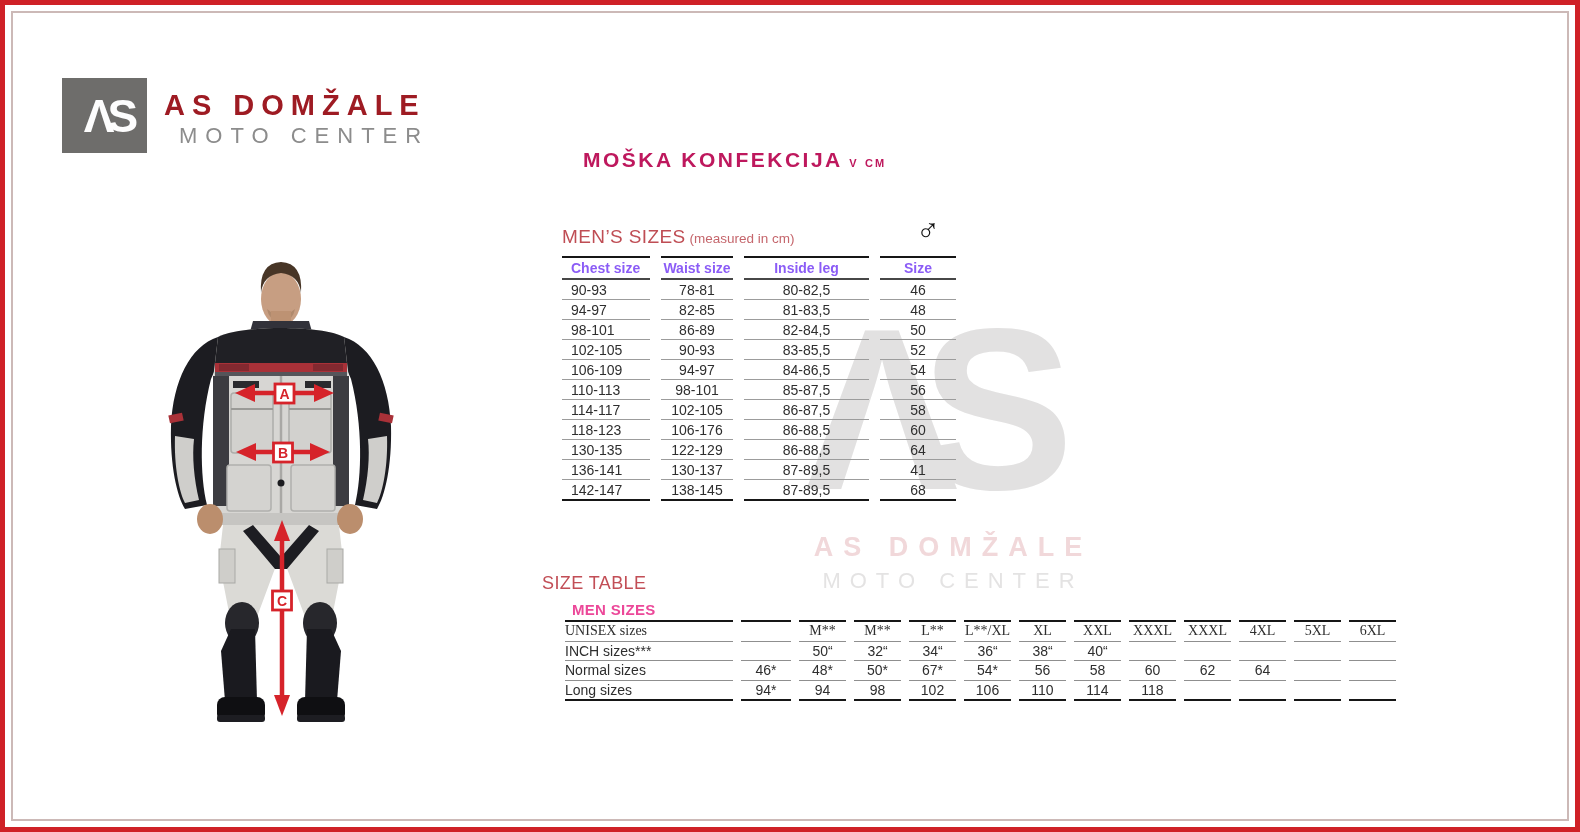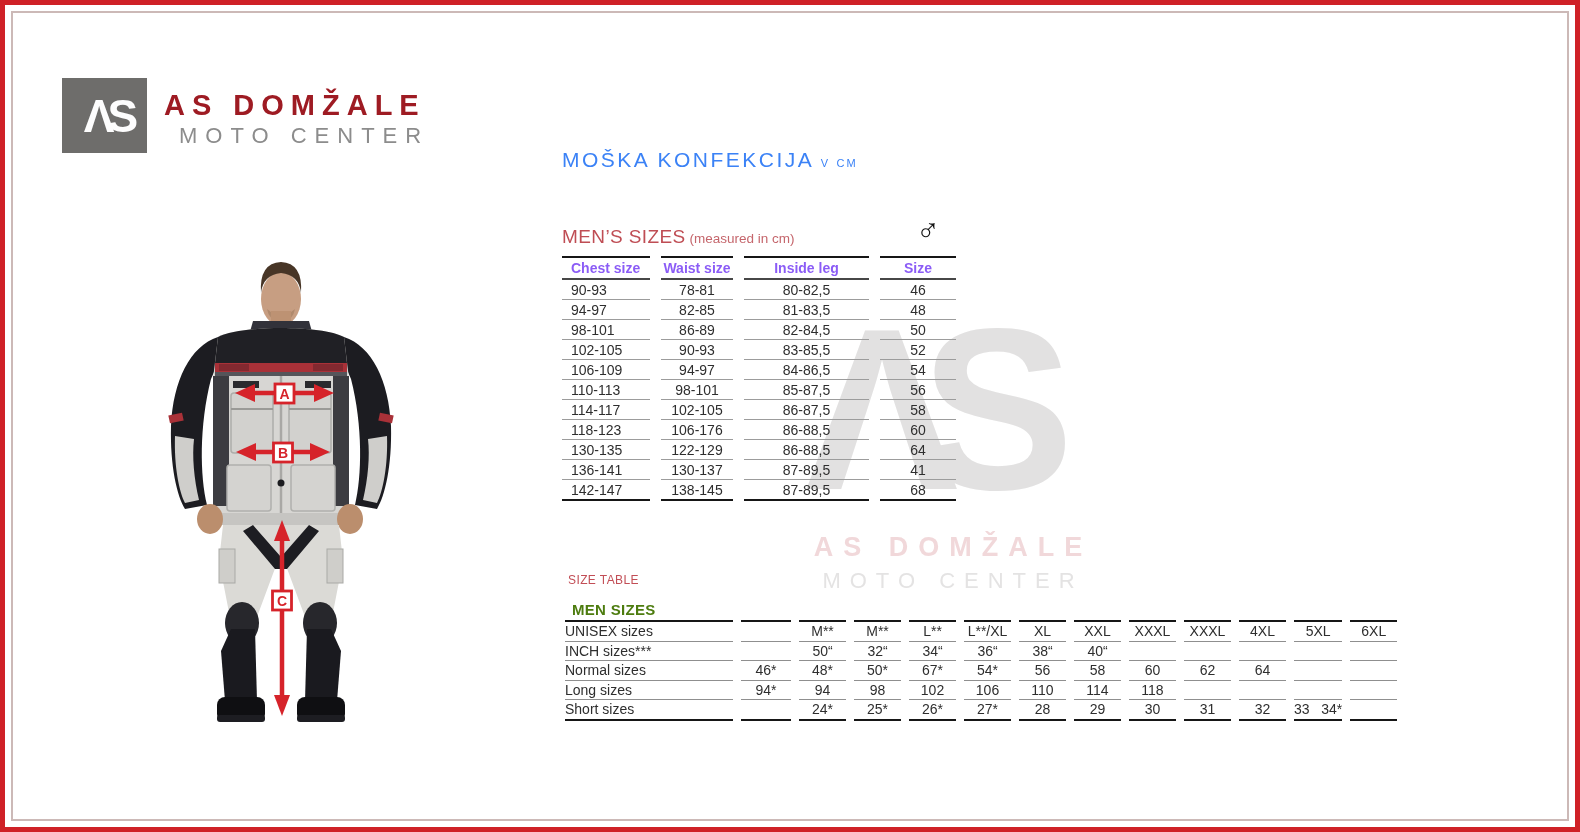--- a/index.html
+++ b/index.html
@@ -8,21 +8,21 @@
   .inner-line { position:absolute; left:6px; top:6px; right:6px; bottom:6px; border:2px solid #ccb9b7; pointer-events:none; }
 
   
   .logo-box { position:absolute; left:57px; top:73px; width:85px; height:75px; background:#6e6d6b;
               display:flex; align-items:center; justify-content:center; }
   .logo-box .logo-glyph { color:#fdfdfd; font-size:46px; font-weight:bold; letter-spacing:-7px; padding-left:6px; }
   .brand-name { position:absolute; left:159px; top:84px; font-size:29px; font-weight:bold; letter-spacing:7px; color:#9e1b23; }
   .brand-sub  { position:absolute; left:174px; top:118px; font-size:22px; letter-spacing:8px; color:#8c8c8c; }
 
   
-  .page-title { position:absolute; left:557px; top:143px; font-size:21px; font-weight:normal; letter-spacing:2.5px; color:#3b82f6; }
+  .page-title { position:absolute; left:578px; top:143px; font-size:21px; font-weight:bold; letter-spacing:2.5px; color:#be185d; }
   .page-title .small { font-size:16px; font-variant:small-caps; letter-spacing:2px; }
 
   
   .watermark { position:absolute; left:0; top:0; width:100%; height:100%; z-index:0; pointer-events:none; }
   .wm-logo  { position:absolute; left:800px; top:290px; font-size:230px; font-weight:bold; letter-spacing:-38px; color:#e2e1e1; line-height:1; }
   .wm-line1 { position:absolute; left:800px; top:527px; width:296px; text-align:center; font-size:27px; font-weight:bold; letter-spacing:10px; color:#f1d8da; }
   .wm-line2 { position:absolute; left:812px; top:563px; width:272px; text-align:center; font-size:22px; letter-spacing:9px; color:#e4e3e3; }
 
   .content { position:absolute; left:0; top:0; width:100%; height:100%; z-index:1; }
 
@@ -35,26 +35,26 @@
   table { border-collapse:separate; table-layout:fixed; color:#2e2e2e; }
   td, th { white-space:pre; overflow:hidden; }
 
   .t1 { position:absolute; left:546px; top:251px; border-spacing:11px 0; font-size:14px; }
   .t1 th { border-top:2.5px solid #161616; border-bottom:2px solid #474747; font-weight:bold; font-size:14px;
            padding:2px 0 2px; text-align:center; color:#8b5cf6; }
   .t1 td { border-bottom:1.4px solid #9c9c9c; padding:1.5px 0 1.5px; text-align:center; height:16px; }
   .t1 tr:last-child td { border-bottom:2.5px solid #161616; }
   .t1 th:first-child, .t1 td:first-child { text-align:left; padding-left:9px; }
 
-  .st-head  { position:absolute; left:563px; top:568px; font-size:12px; color:#c24e56; letter-spacing:0.4px; }
-  .st-sub   { position:absolute; left:567px; top:596px; font-size:15px; font-weight:bold; color:#4d7c0f; letter-spacing:0.3px; }
+  .st-head  { position:absolute; left:537px; top:568px; font-size:18px; color:#c24e56; letter-spacing:0.4px; }
+  .st-sub   { position:absolute; left:567px; top:596px; font-size:15px; font-weight:bold; color:#ec4899; letter-spacing:0.3px; }
 
   .t2 { position:absolute; left:552px; top:615px; border-spacing:8px 0; font-size:14px; }
   .t2 td { border-bottom:1.3px solid #8f8f8f; text-align:center; padding:1px 0 1.5px; height:16px; }
-  .t2 tr:first-child td { border-top:2.3px solid #161616; }
+  .t2 tr:first-child td { border-top:2.3px solid #161616;font-family:Liberation Serif, serif; }
   .t2 tr:last-child td { border-bottom:2.3px solid #161616; }
   .t2 td.rowlabel { text-align:left; }
 
   
   .figure-wrap { position:absolute; left:110px; top:246px; width:332px; height:480px; }
 </style>
 </head>
 <body>
 
 <div class="page">
@@ -234,35 +234,20 @@
             <td>94</td>
             <td>98</td>
             <td>102</td>
             <td>106</td>
             <td>110</td>
             <td>114</td>
             <td>118</td>
             <td></td>
             <td></td>
             <td></td>
-            <td></td>
-          </tr>
-          <tr>
-            <td class="rowlabel">Short sizes</td>
-            <td></td>
-            <td>24*</td>
-            <td>25*</td>
-            <td>26*</td>
-            <td>27*</td>
-            <td>28</td>
-            <td>29</td>
-            <td>30</td>
-            <td>31</td>
-            <td>32</td>
-            <td>33   34*</td>
             <td></td>
           </tr>
         </tbody>
     </table>
 
     <div class="figure-wrap">
       <svg width="332" height="480" viewBox="0 0 332 480">
 
         <ellipse cx="166" cy="48" rx="20" ry="27" fill="#c79e82"></ellipse>
         <path d="M146,42 Q144,12 166,11 Q188,12 186,42 Q184,24 166,22 Q148,24 146,42 Z" fill="#473526"></path>

